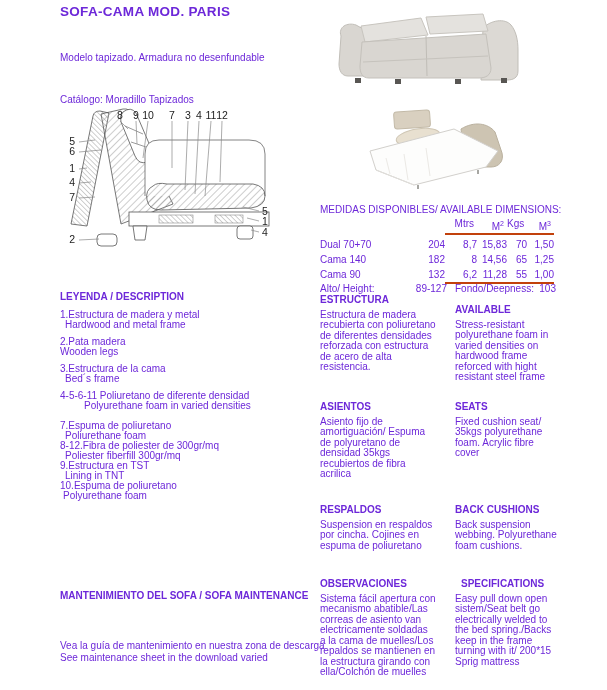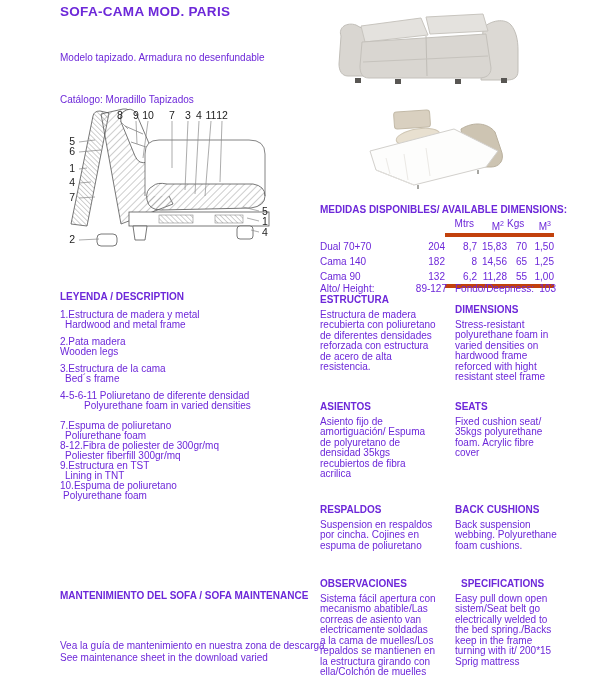--- a/index.html
+++ b/index.html
@@ -9,26 +9,26 @@
   #title{left:60px;top:4px;font-size:13.5px;font-weight:bold;letter-spacing:.3px;}
   .catline{left:60px;font-size:10px;}
   
   #legend{left:60px;top:292px;width:250px;font-size:10px;line-height:10px;}
   #legend .head{font-weight:bold;margin-bottom:8px;font-size:10px;}
   .leg-item{margin-bottom:7px;}
   .leg-item.gap10{margin-bottom:10px;}
   .leg-item.tight{margin-bottom:0;}
   .ind0{padding-left:0;} .ind3{padding-left:3px;} .ind5{padding-left:5px;} .ind24{padding-left:24px;}
   
-  #dims-head{left:320px;top:204px;font-size:10px;font-weight:bold;}
+  #dims-head{left:320px;top:204px;font-size:10px;font-weight:normal;}
   #dims{left:320px;top:217px;display:grid;grid-template-columns:103px 22px 32px 30px 20px 27px;font-size:10px;}
   #dims .c{line-height:15px;text-align:right;white-space:nowrap;}
   #dims .name{text-align:left;}
   #dims .hd{line-height:13px;padding-right:3px;}
-  #dims .u{border-bottom:4px solid #c2410c;}
+  #dims .u{border-bottom:2px solid #c2410c;}
   #dims .pt{padding-top:2px;}
   sup{font-size:7px;}
   #alto-row{left:320px;top:283px;font-size:10px;}
   #alto-row span{position:absolute;white-space:nowrap;}
   
   .spec-es{left:320px;width:116px;}
   .spec-en{left:455px;width:104px;}
   .spec{font-size:10px;line-height:10.5px;}
   .spec .head{font-weight:bold;margin-bottom:4px;}
   .indent-head{padding-left:6px;}
@@ -220,21 +220,21 @@
       <div>10.Espuma de poliuretano</div>
       <div class="ind3">Polyurethane foam</div>
     </div>
   </div>
 
   <div class="abs spec spec-es" style="top:295px;">
     <div class="head">ESTRUCTURA</div>
     <div>Estructura de madera recubierta con poliuretano de diferentes densidades reforzada con estructura de acero de alta resistencia.</div>
   </div>
   <div class="abs spec spec-en" style="top:305px;">
-    <div class="head">DIMENSIONS</div>
+    <div class="head">AVAILABLE</div>
     <div>Stress-resistant polyurethane foam in varied densities on hardwood frame reforced with hight resistant steel frame</div>
   </div>
 
   <div class="abs spec spec-es" style="top:402px;">
     <div class="head">ASIENTOS</div>
     <div>Asiento fijo de amortiguación/ Espuma de polyuretano de densidad 35kgs recubiertos de fibra acrilica</div>
   </div>
   <div class="abs spec spec-en" style="top:402px;">
     <div class="head">SEATS</div>
     <div>Fixed cushion seat/ 35kgs polyurethane foam. Acrylic fibre cover</div>

